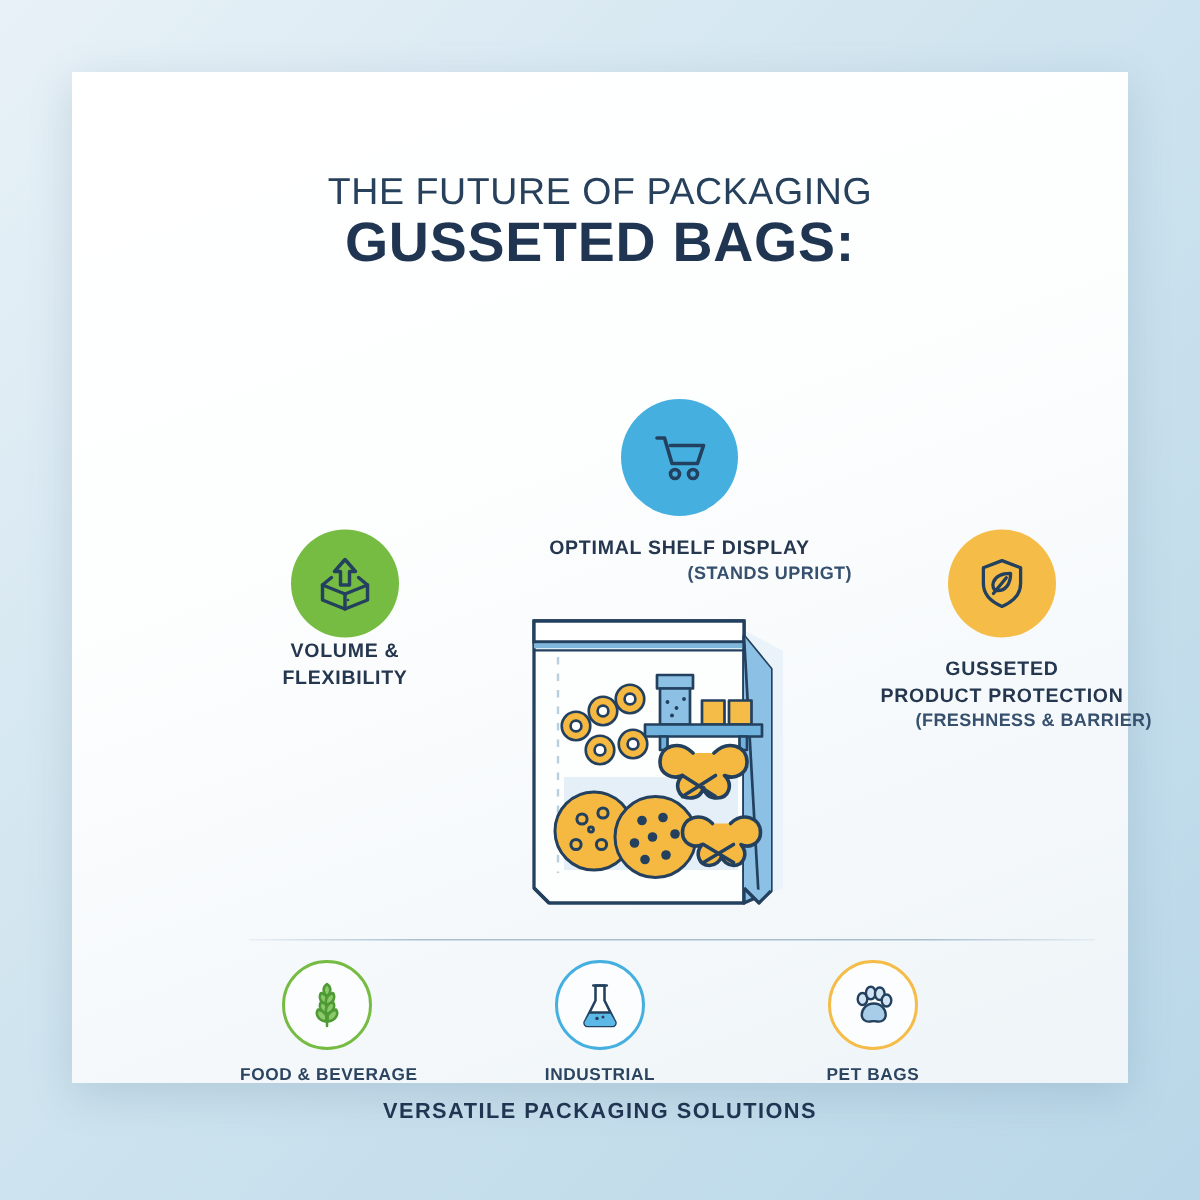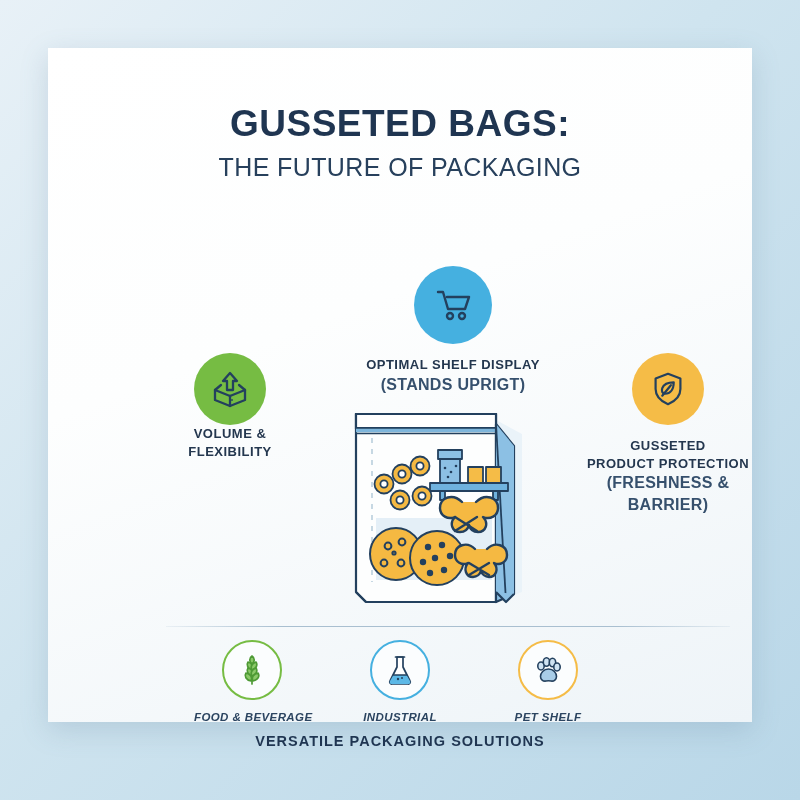--- a/index.html
+++ b/index.html
@@ -64,25 +64,26 @@
   }
   .feature-label {
     margin-top: 12px;
     font-size: 13px;
     font-weight: bold;
     color: #24374f;
     letter-spacing: 0.5px;
     line-height: 1.35;
   }
   .feature-sub {
-    font-size: 16px;
+    font-size: 12px;
     font-weight: bold;
     color: #36506d;
     letter-spacing: 0.3px;
     line-height: 1.35;
+    text-align: right;
   }
 
   #feature-shelf  { left: 290px; top: 218px; width: 230px; }
   #feature-volume { left: 108px; top: 305px; width: 148px; }
   #feature-protect{ left: 520px; top: 305px; width: 200px; }
 
   
   #bag-wrap {
     position: absolute;
     left: 296px;
@@ -102,22 +103,21 @@
   }
 
   
   #categories {
     position: absolute;
     left: 0;
     top: 592px;
     width: 100%;
     display: flex;
     justify-content: center;
-    gap: 32px;
-    font-style: italic;
+    gap: 66px;
   }
   .category { text-align: center; width: 116px; }
   .cat-ring {
     width: 56px;
     height: 56px;
     border-radius: 50%;
     border: 2px solid #cccccc;
     margin: 0 auto;
     display: flex;
     align-items: center;
@@ -146,22 +146,22 @@
     letter-spacing: 1px;
     color: #1f3551;
   }
 </style>
 </head>
 <body>
 
 <div id="card">
 
   <div id="title-block">
+    <div id="sub-title">THE FUTURE OF PACKAGING</div>
     <div id="main-title">GUSSETED BAGS:</div>
-    <div id="sub-title">THE FUTURE OF PACKAGING</div>
   </div>
 
   <div class="feature" id="feature-shelf">
     <div class="circle" style="width:78px;height:78px;background:#45b0e0;">
       <svg width="44" height="44" viewBox="0 0 44 44" fill="none" stroke="#23405e" stroke-width="2.4" stroke-linecap="round" stroke-linejoin="round">
         <path d="M7 9 h5 l5 17 h17 l4 -12 h-22"></path>
         <circle cx="19" cy="33" r="3"></circle>
         <circle cx="31" cy="33" r="3"></circle>
       </svg>
     </div>
@@ -315,19 +315,19 @@
     <div class="category">
       <div class="cat-ring" style="border-color:#f5bc47;">
         <svg width="32" height="32" viewBox="0 0 32 32" fill="none" stroke="#23405e" stroke-width="1.6" stroke-linejoin="round">
           <ellipse cx="9" cy="12" rx="3.2" ry="4" fill="#cfe3f2"></ellipse>
           <ellipse cx="14.5" cy="8" rx="3.2" ry="4.2" fill="#cfe3f2"></ellipse>
           <ellipse cx="20.5" cy="8.5" rx="3.2" ry="4.2" fill="#cfe3f2"></ellipse>
           <ellipse cx="25" cy="13" rx="3.2" ry="4" fill="#cfe3f2"></ellipse>
           <path d="M16.5 15 c5 0 8 4 8 7.5 c0 3 -2.5 5 -5.5 4.5 c-2 -0.4 -3 -0.4 -5 0 c-3 0.5 -5.5 -1.5 -5.5 -4.5 c0 -3.5 3 -7.5 8 -7.5z" fill="#a8cde8"></path>
         </svg>
       </div>
-      <div class="cat-label">PET SHELF</div>
+      <div class="cat-label">PET BAGS</div>
     </div>
 
   </div>
 </div>
 
 <div id="footer">VERSATILE PACKAGING SOLUTIONS</div>
 
 </body></html>

